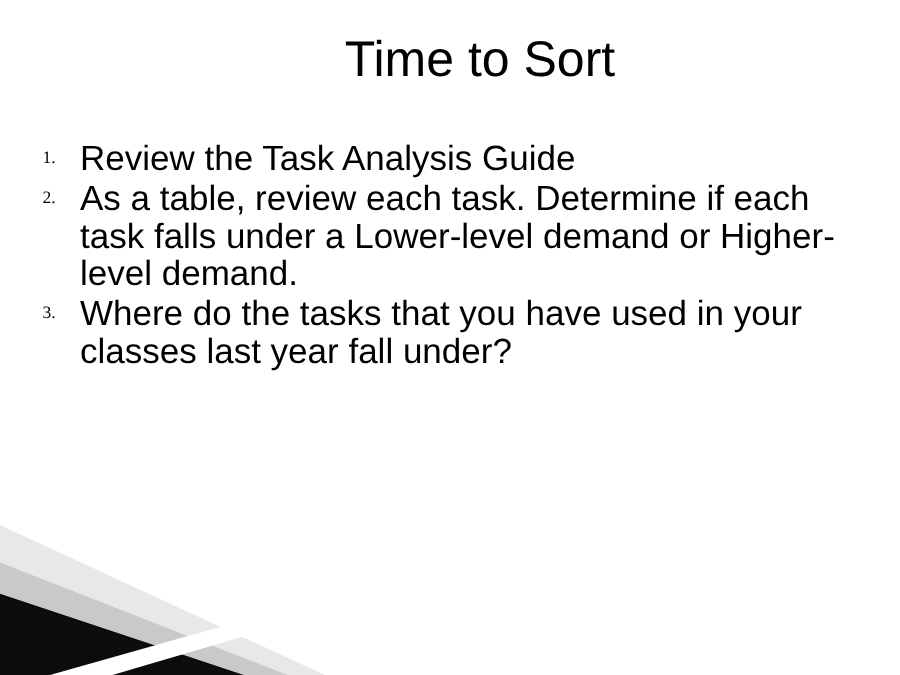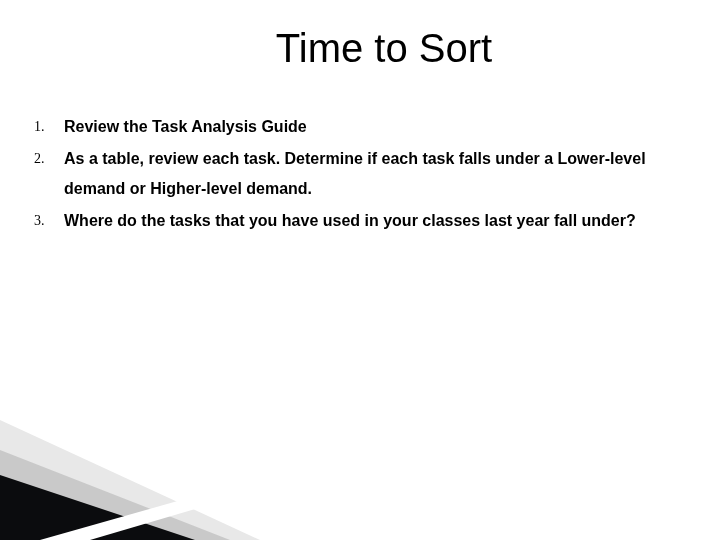--- a/index.html
+++ b/index.html
@@ -44,24 +44,24 @@
   .num {
     width: 30px;
     flex: 0 0 30px;
     font-size: 14px;
     line-height: 30px;
     font-family: Georgia, "Times New Roman", serif;
     color: #000;
   }
   .txt {
     flex: 1;
-    font-size: 16px;
+    font-size: 28px;
     line-height: 30px;
     font-family: "Segoe UI Semibold", "Segoe UI", Arial, sans-serif;
-    font-weight: 700;
+    font-weight: 400;
   }
   .decor {
     position: absolute;
     left: 0;
     bottom: 0;
     width: 280px;
     height: 120px;
     pointer-events: none;
   }
 </style>

